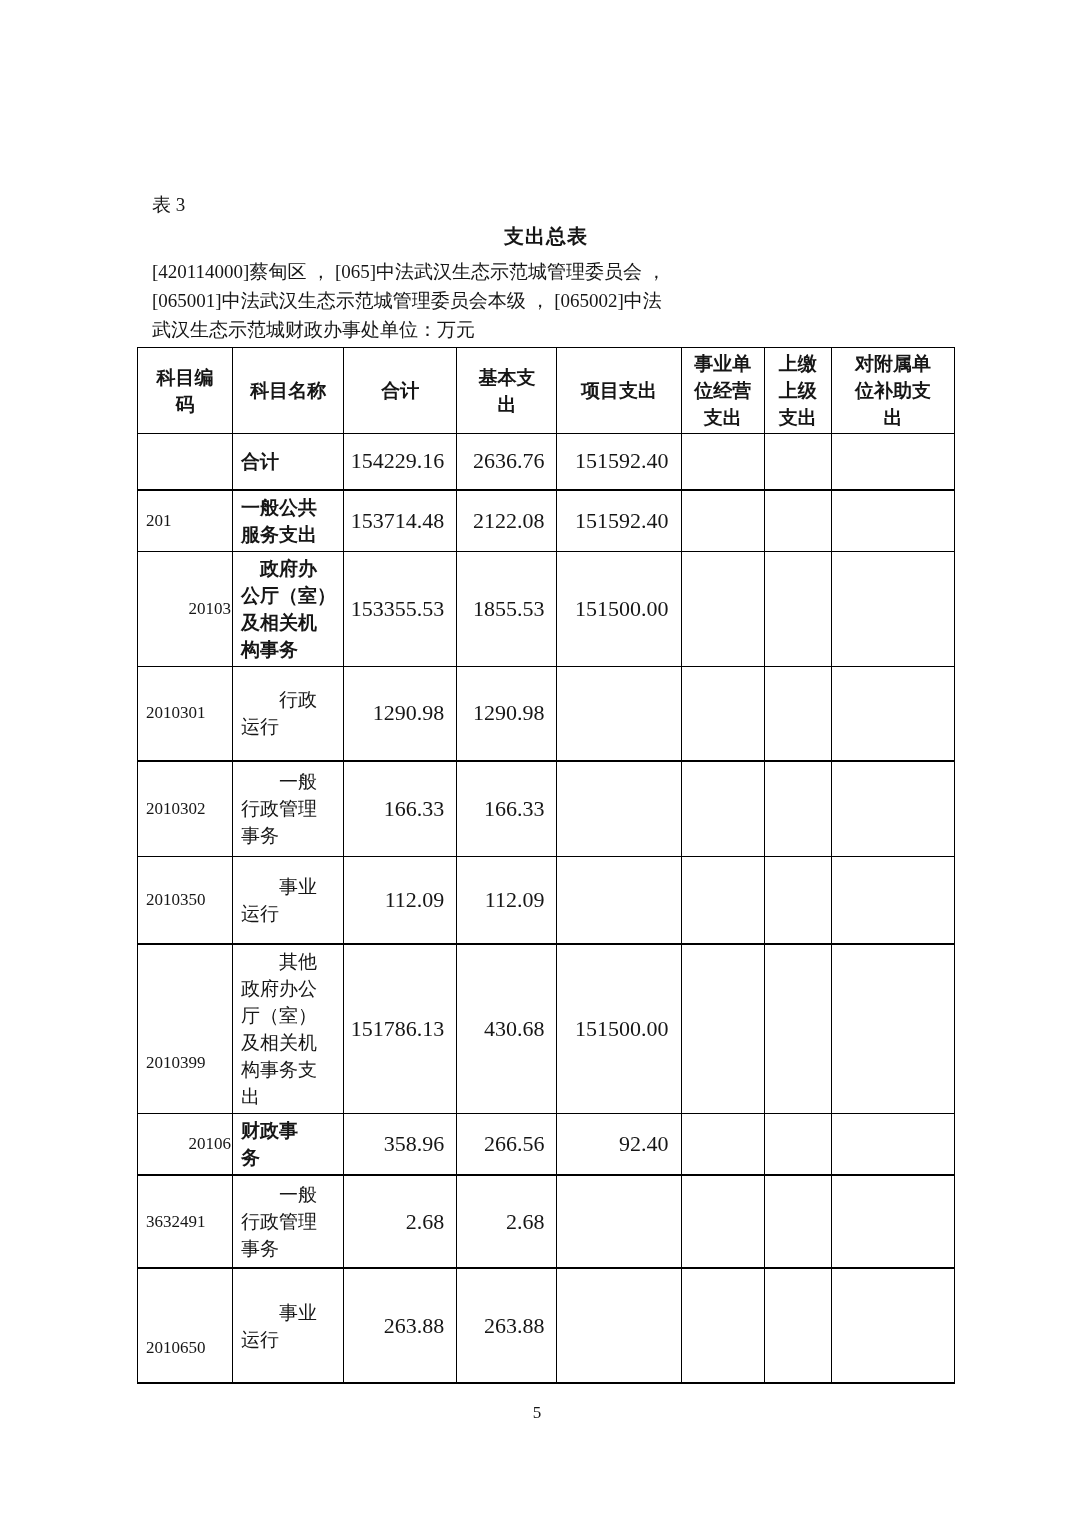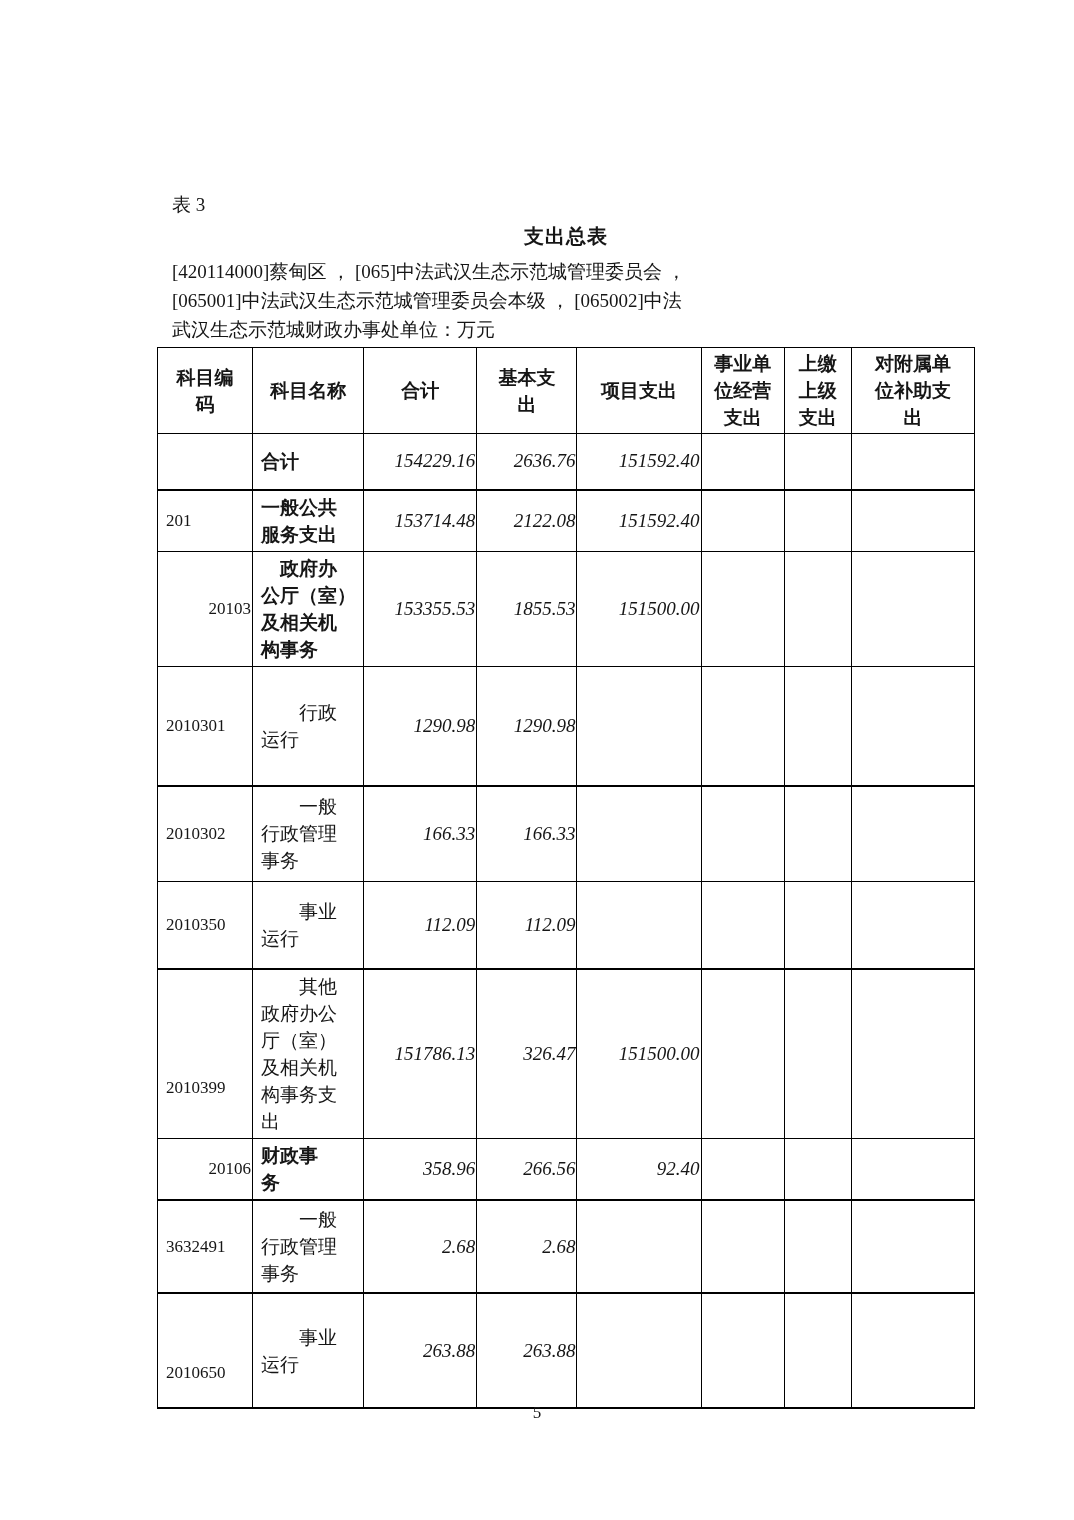--- a/index.html
+++ b/index.html
@@ -10,21 +10,20 @@
     background: #ffffff;
     color: #161616;
     font-family: "Liberation Serif", "DejaVu Serif", serif;
     overflow: hidden;
   }
   .content {
     position: absolute;
     left: 137px;
     top: 192px;
     width: 818px;
-    margin-left: 20px;
   }
   .table-label {
     font-size: 19px;
     padding-left: 15px;
     margin-bottom: 5px;
   }
   .doc-title {
     font-size: 20px;
     font-weight: bold;
     text-align: center;
@@ -72,25 +71,24 @@
   td.code.vbot2  { vertical-align: bottom; padding-bottom: 24px; }
   td.name {
     font-size: 19px;
     text-align: left;
     vertical-align: middle;
     white-space: pre-line;
     line-height: 27px;
     padding: 3px 3px 3px 8px;
   }
   td.num {
-    font-size: 19px;
+    font-size: 22px;
     text-align: right;
     vertical-align: middle;
-    padding-right: 1px;
-    font-style: italic;
+    padding-right: 12px;
   }
   .bold { font-weight: bold; }
   tr.bt2 td { border-top-width: 2px; }
   .budget-table tbody tr:last-child td { border-bottom-width: 2px; }
   .page-number {
     position: absolute;
     left: 0; right: 0;
     top: 1403px;
     text-align: center;
     font-size: 17px;
@@ -173,21 +171,21 @@
 公厅（室）
 及相关机
 构事务</td>
           <td class="num">153355.53</td>
           <td class="num">1855.53</td>
           <td class="num">151500.00</td>
           <td class="num"></td>
           <td class="num"></td>
           <td class="num"></td>
         </tr>
-        <tr style="height:120px">
+        <tr style="height:95px">
           <td class="code">2010301</td>
           <td class="name">　　行政
 运行</td>
           <td class="num">1290.98</td>
           <td class="num">1290.98</td>
           <td class="num"></td>
           <td class="num"></td>
           <td class="num"></td>
           <td class="num"></td>
         </tr>
@@ -216,21 +214,21 @@
         </tr>
         <tr class="bt2" style="height:161px">
           <td class="code vbot">2010399</td>
           <td class="name">　　其他
 政府办公
 厅（室）
 及相关机
 构事务支
 出</td>
           <td class="num">151786.13</td>
-          <td class="num">326.47</td>
+          <td class="num">430.68</td>
           <td class="num">151500.00</td>
           <td class="num"></td>
           <td class="num"></td>
           <td class="num"></td>
         </tr>
         <tr style="height:56px">
           <td class="code center">20106</td>
           <td class="name bold">财政事
 务</td>
           <td class="num">358.96</td>

